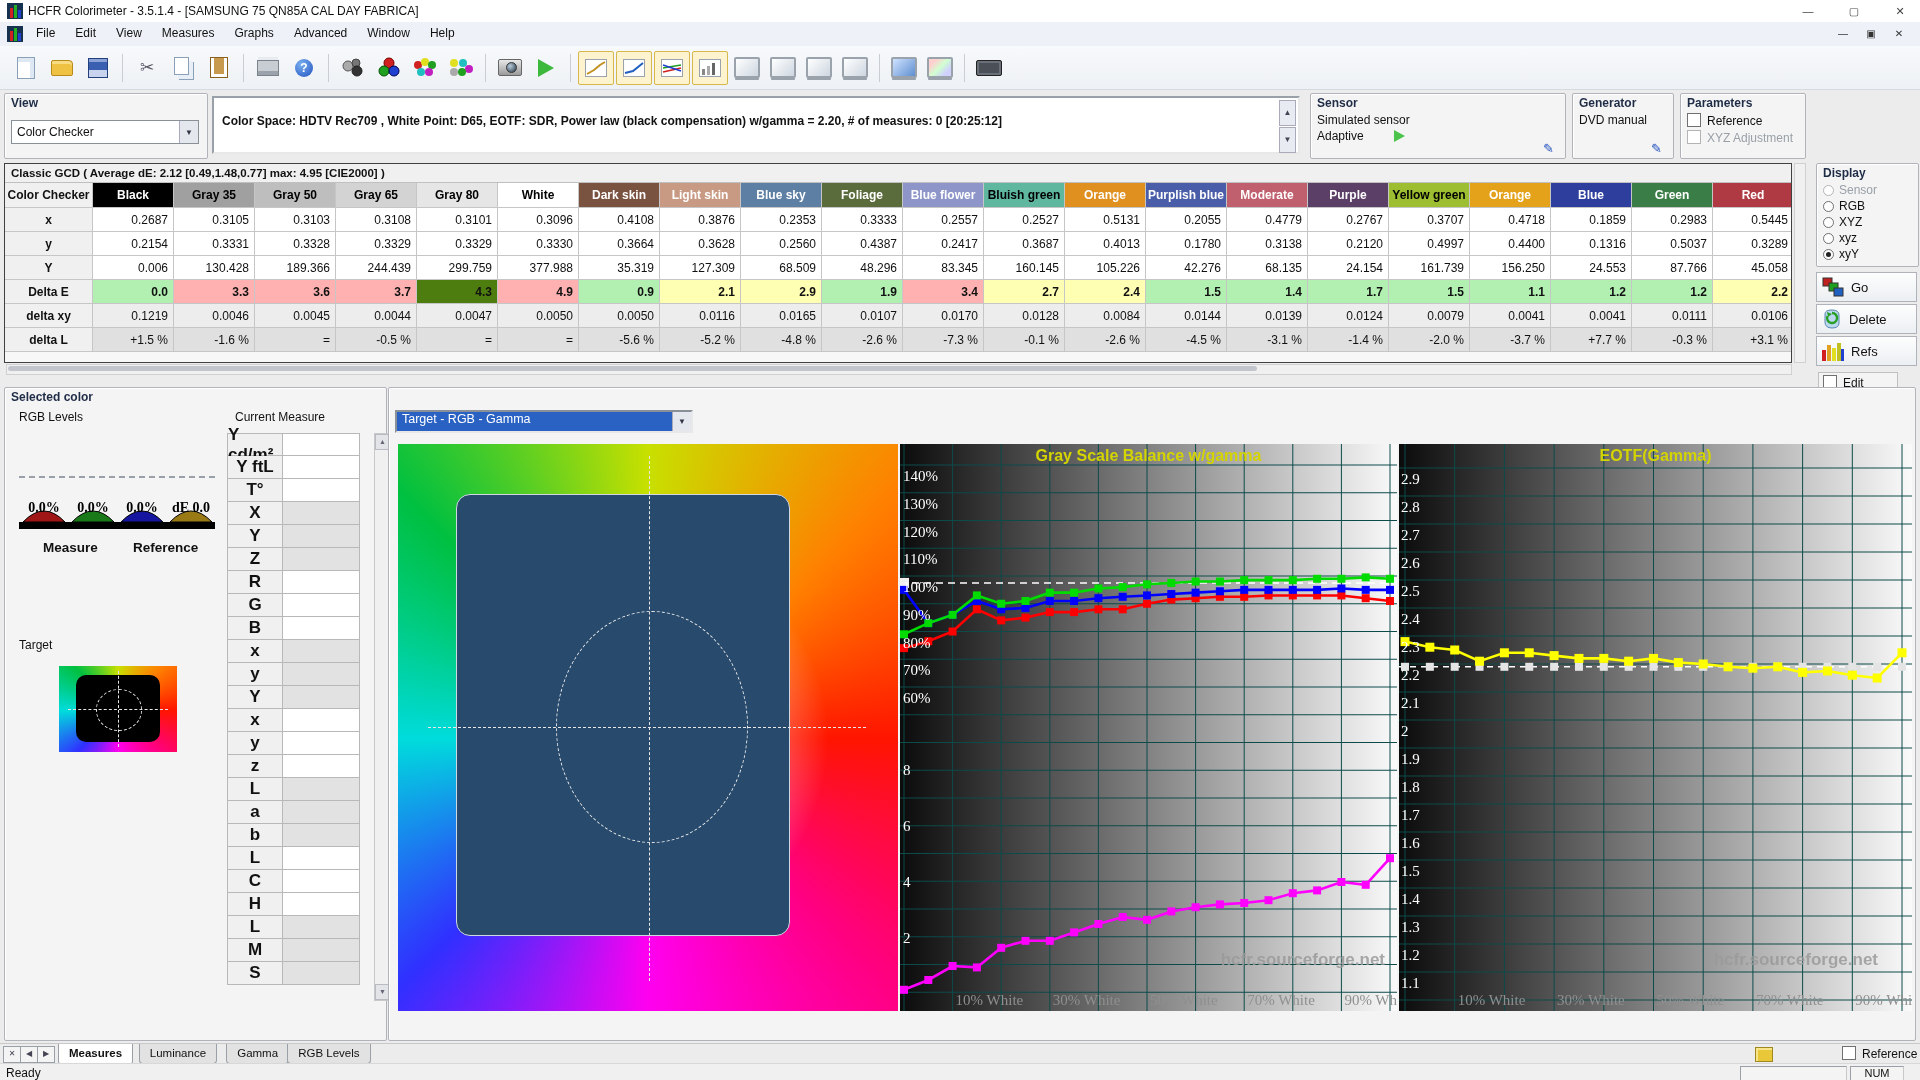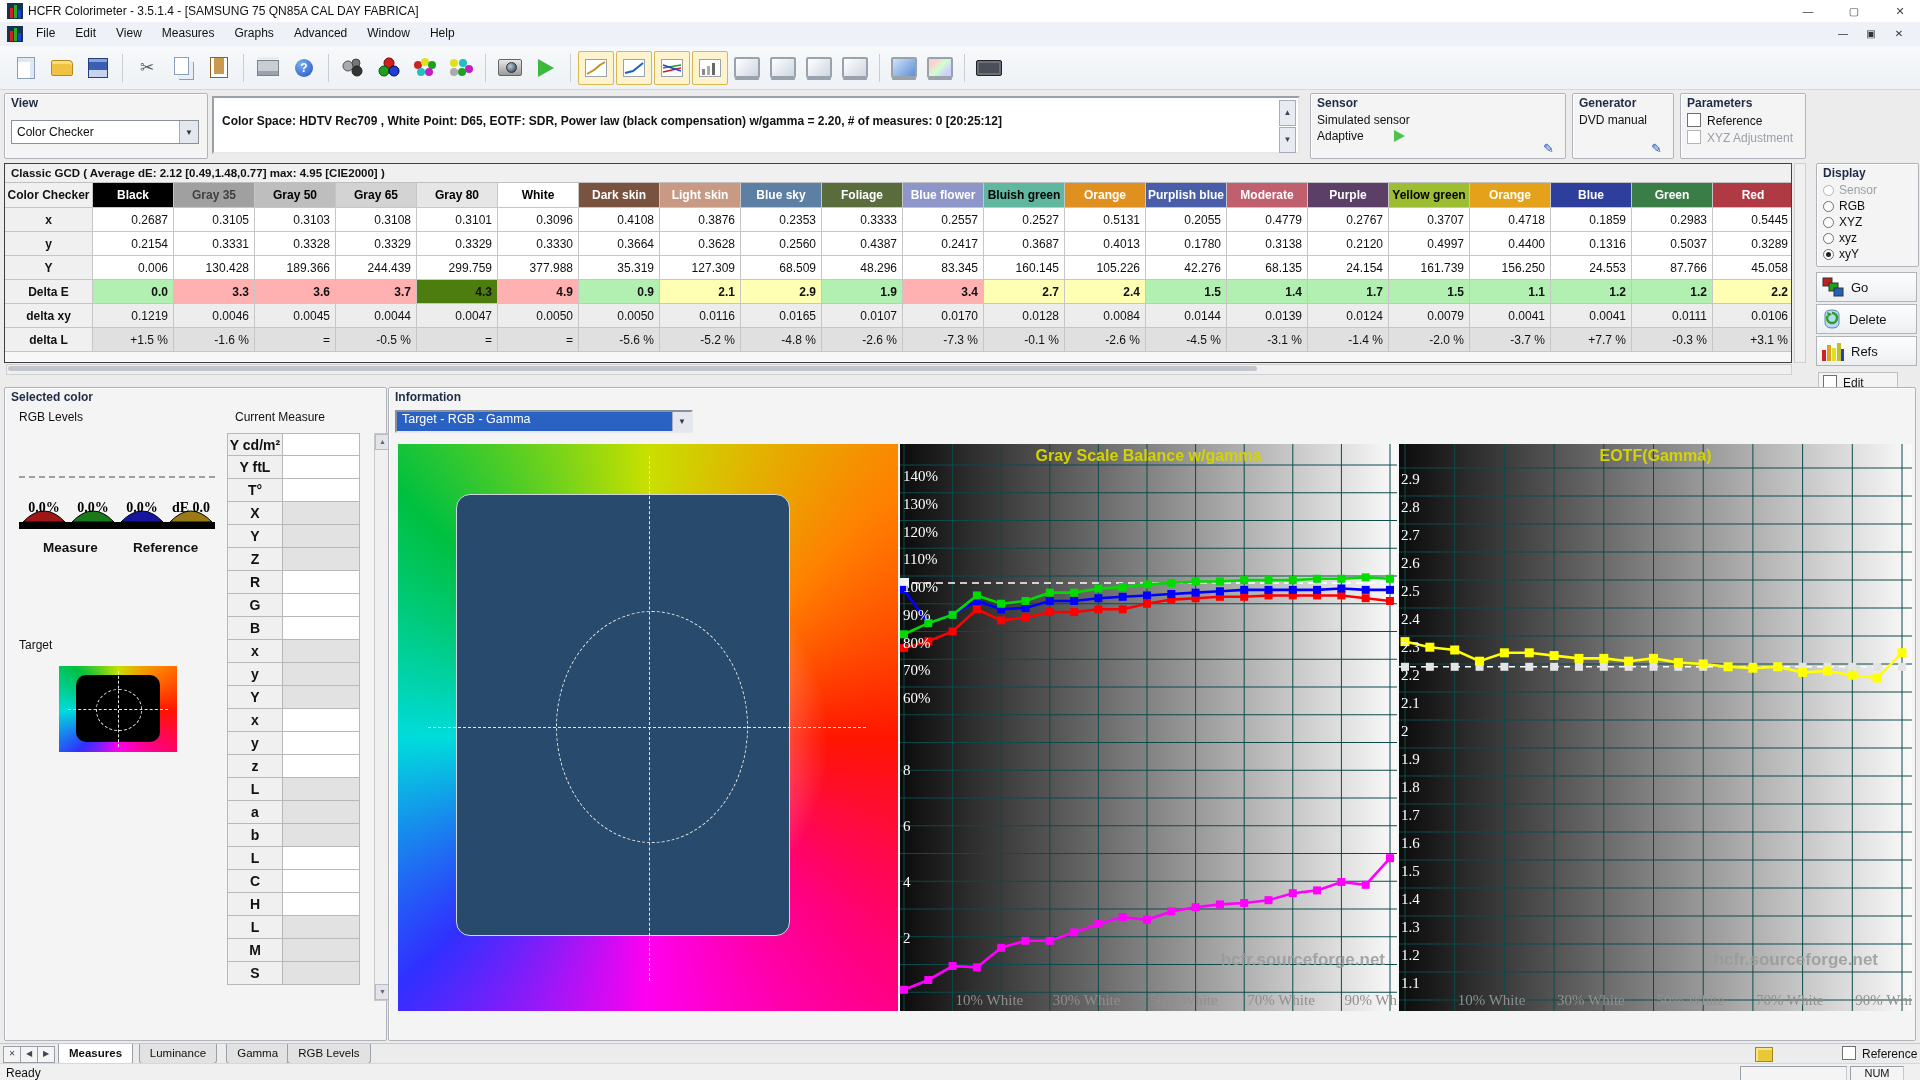--- a/index.html
+++ b/index.html
@@ -68,21 +68,21 @@
 .radio.sel::after{content:'';display:block;width:5px;height:5px;margin:2px;border-radius:50%;background:#222;}
 .radio.dis{border-color:#b4b4b4;}
 .dispbtn{position:absolute;left:1816px;width:101px;height:30px;border:1px solid #b0b4ba;background:linear-gradient(#fdfdfd,#eceff2);display:flex;align-items:center;gap:6px;padding-left:4px;box-sizing:border-box;font-size:13px;}
 
 #selpanel{left:4px;top:387px;width:381px;height:652px;}
 #rgbbars{position:absolute;left:12px;top:46px;width:200px;height:100px;}
 #dashline{position:absolute;left:14px;top:88px;width:196px;border-top:2px dashed #9aa0a8;}
 .mrlabel{position:absolute;font-weight:bold;font-size:13.5px;}
 #cmtable{position:absolute;left:222px;top:45px;width:146px;}
 #cmtable .row{display:flex;height:23px;}
-#cmtable .rl{width:54px;border:1px solid #b8b8b8;border-top:none;background:#f0f0f0;font-weight:bold;display:flex;align-items:center;justify-content:center;font-size:14px;}
+#cmtable .rl{width:54px;border:1px solid #b8b8b8;border-top:none;background:#f0f0f0;font-weight:bold;display:flex;align-items:center;justify-content:center;font-size:17px;}
 #cmtable .rv{width:76px;border:1px solid #b8b8b8;border-top:none;border-left:none;}
 #cmtable .row:first-child .rl,#cmtable .row:first-child .rv{border-top:1px solid #b8b8b8;}
 #cmscroll{position:absolute;left:369px;top:45px;width:15px;height:568px;background:#f0f0f0;border:1px solid #c8c8c8;box-sizing:border-box;font-size:7px;color:#667;}
 #cmscroll .sa{position:absolute;left:0;width:13px;height:14px;background:#e2e4e8;border:1px solid #b8bcc2;text-align:center;line-height:13px;}
 .cie-grad{background:
  radial-gradient(closest-side at 50% 52%,rgba(255,255,255,.95),rgba(255,255,255,0) 72%),
  conic-gradient(from 0deg at 50% 52%,#c8e000 0deg,#ff8000 45deg,#ff1500 90deg,#ff0080 135deg,#ff00f0 180deg,#3030ff 225deg,#00dcdc 270deg,#00c040 315deg,#c8e000 360deg);}
 #target-thumb{position:absolute;left:54px;top:278px;width:118px;height:86px;}
 #target-thumb .blk{position:absolute;left:14%;top:10%;width:72%;height:78%;background:#000;border-radius:10px;}
 .dashv{position:absolute;border-left:1px dashed #e8e8e8;}
@@ -294,21 +294,21 @@
       <div class="pline"><span class="cb"></span>Reference</div>
       <div class="pline graytext"><span class="cb dis"></span>XYZ Adjustment</div>
     </div>
 </div>
 
 <div id="tablewrap" class="abs">
   <div id="tcaption">Classic GCD ( Average dE: 2.12 [0.49,1.48,0.77] max: 4.95 [CIE2000] )</div>
   <div id="cc-table" style="grid-template-columns: 88px repeat(21, 81px);">
       <div class="c h lab">Color Checker</div>
       <div class="c h" style="background:#000000;color:#ffffff">Black</div>
-      <div class="c h" style="background:#a0a0a0;color:#404040">Gray 35</div>
+      <div class="c h" style="background:#a0a0a0;color:#000000">Gray 35</div>
       <div class="c h" style="background:#bebebe;color:#000000">Gray 50</div>
       <div class="c h" style="background:#d3d3d3;color:#000000">Gray 65</div>
       <div class="c h" style="background:#e6e6e6;color:#000000">Gray 80</div>
       <div class="c h" style="background:#ffffff;color:#000000">White</div>
       <div class="c h" style="background:#7a5240;color:#ffffff">Dark skin</div>
       <div class="c h" style="background:#c89a84;color:#ffffff">Light skin</div>
       <div class="c h" style="background:#5d7fa3;color:#ffffff">Blue sky</div>
       <div class="c h" style="background:#5a6b3c;color:#ffffff">Foliage</div>
       <div class="c h" style="background:#8d95c9;color:#ffffff">Blue flower</div>
       <div class="c h" style="background:#5fb7a0;color:#000000">Bluish green</div>
@@ -623,21 +623,20 @@
         <div class="rv" style="background:#e2e2e2"></div>
       </div>
     </div>
   <div id="cmscroll">
     <span class="sa" style="top:0">▲</span>
     <span class="sa" style="bottom:0">▼</span>
   </div>
 </div>
 
 <div id="infopanel" class="abs gbox">
-  <span class="gtitle">Information</span>
   <div id="infodrop">
     <span class="val">Target - RGB - Gamma</span>
     <span class="droparrow">▼</span>
   </div>
 
   <div id="ciebox" class="cie-grad">
     <div class="navy"></div>
     <div class="dashv" style="left:251px;top:12px;height:525px"></div>
     <div class="dashh" style="top:283px;left:30px;width:438px"></div>
     <div class="dashell" style="left:158px;top:167px;width:190px;height:230px"></div>

